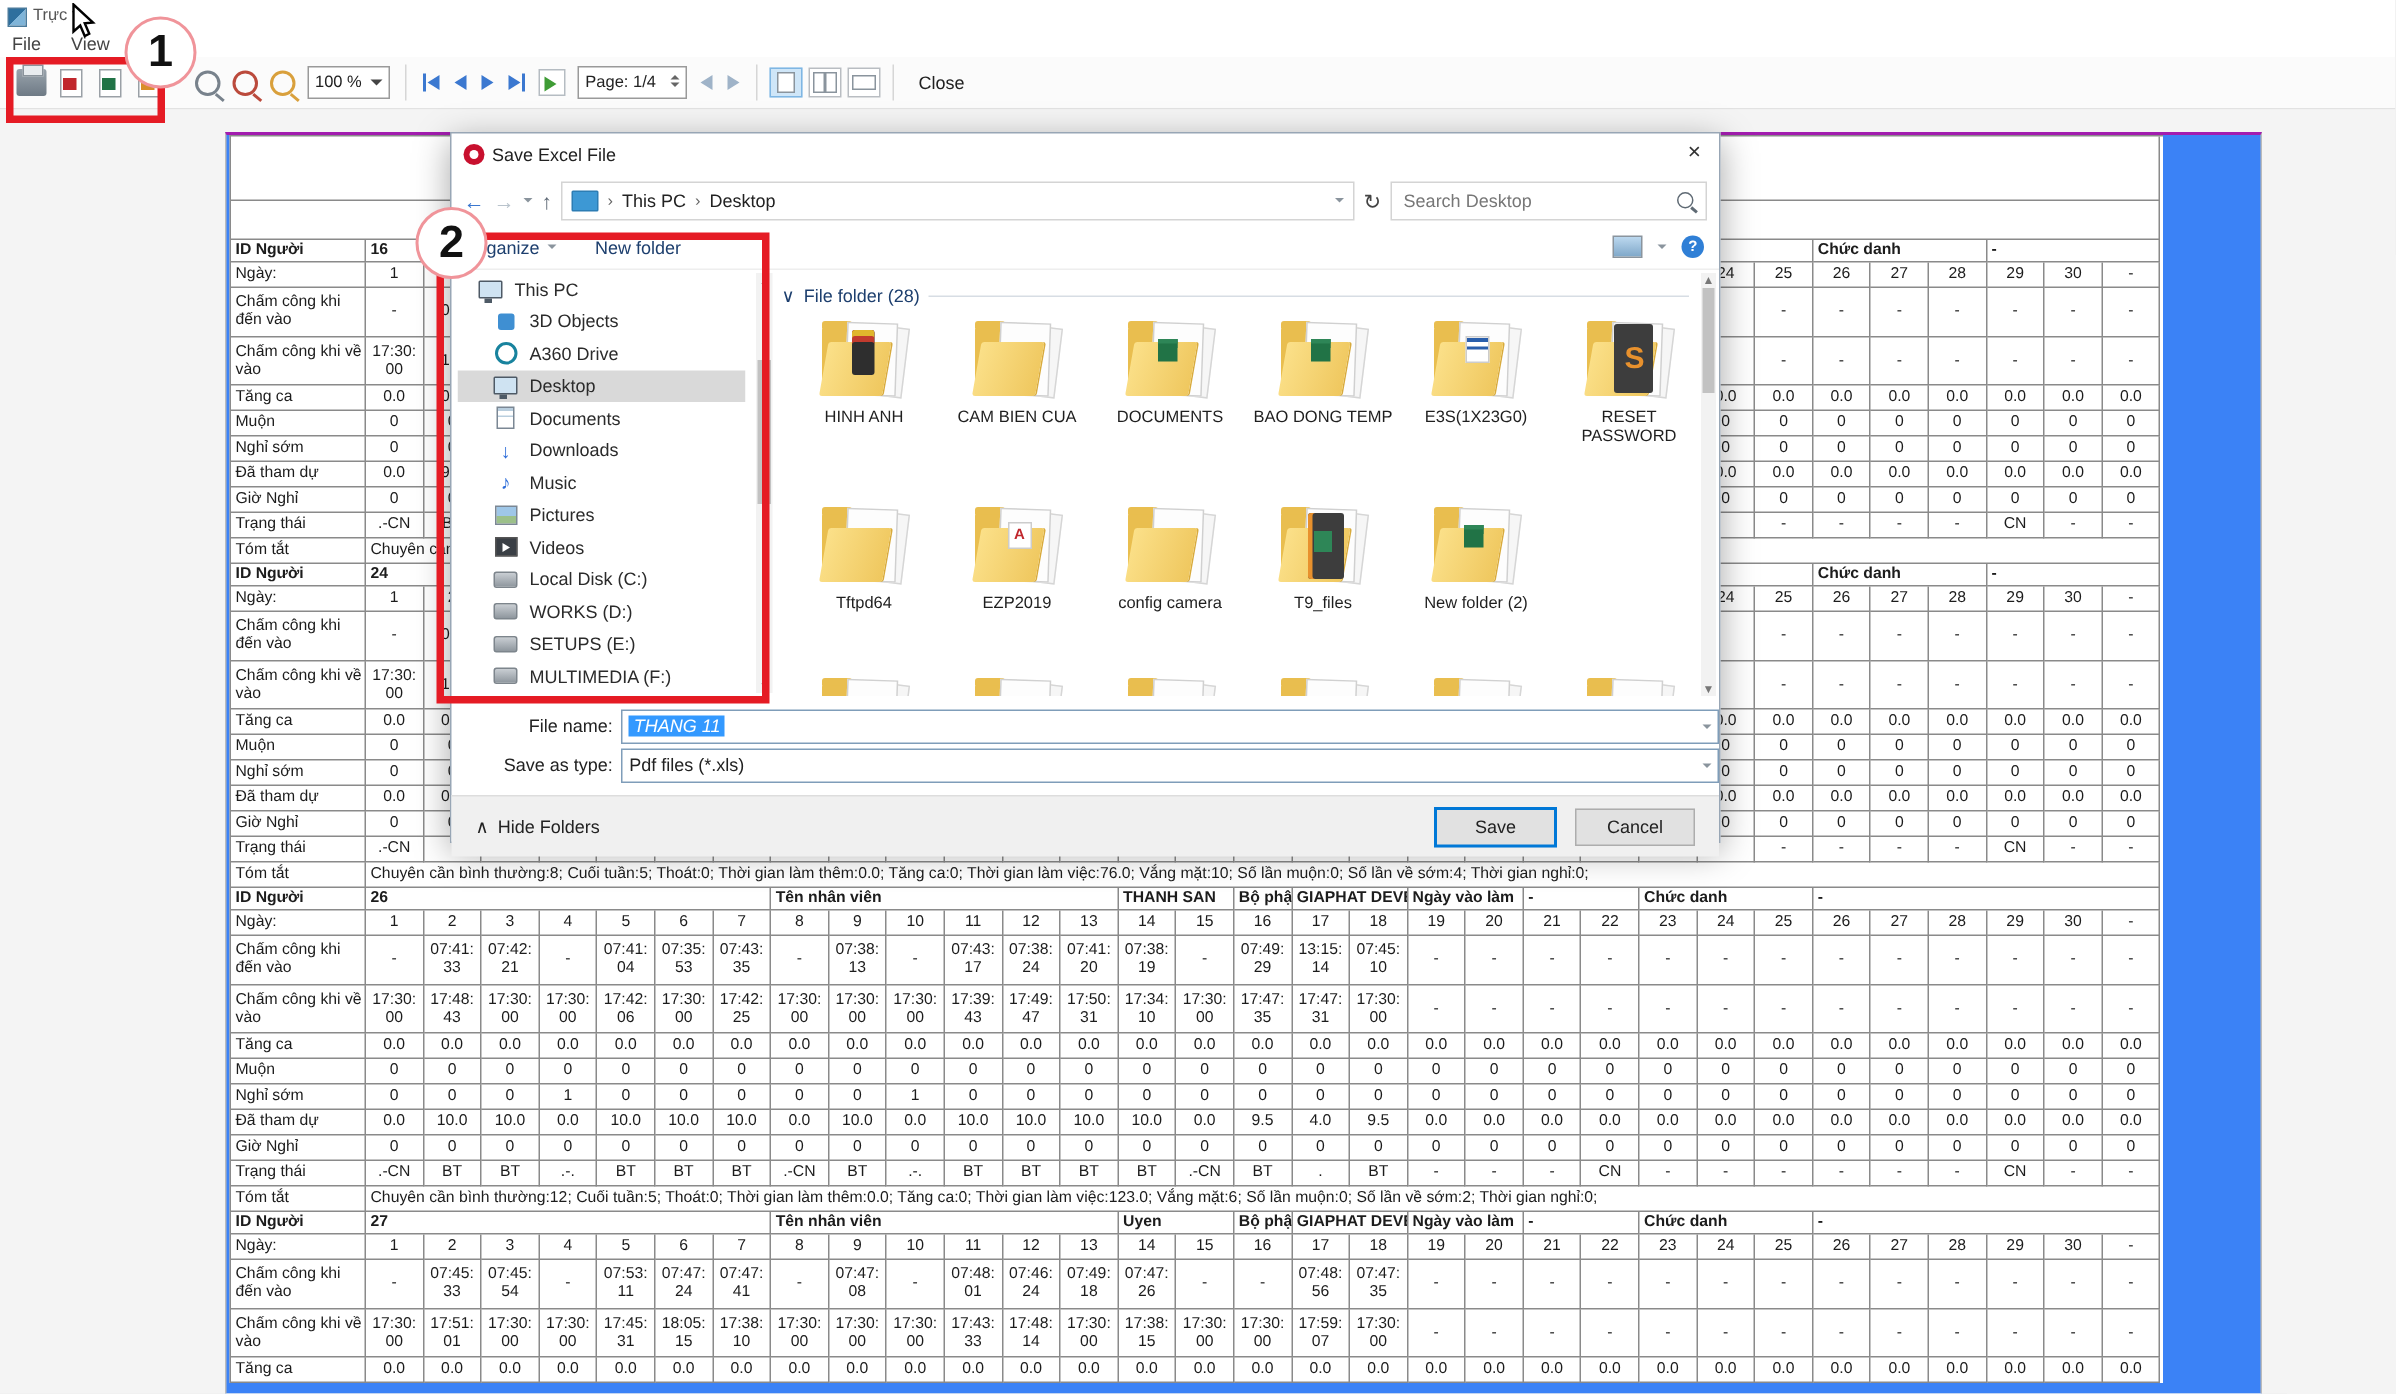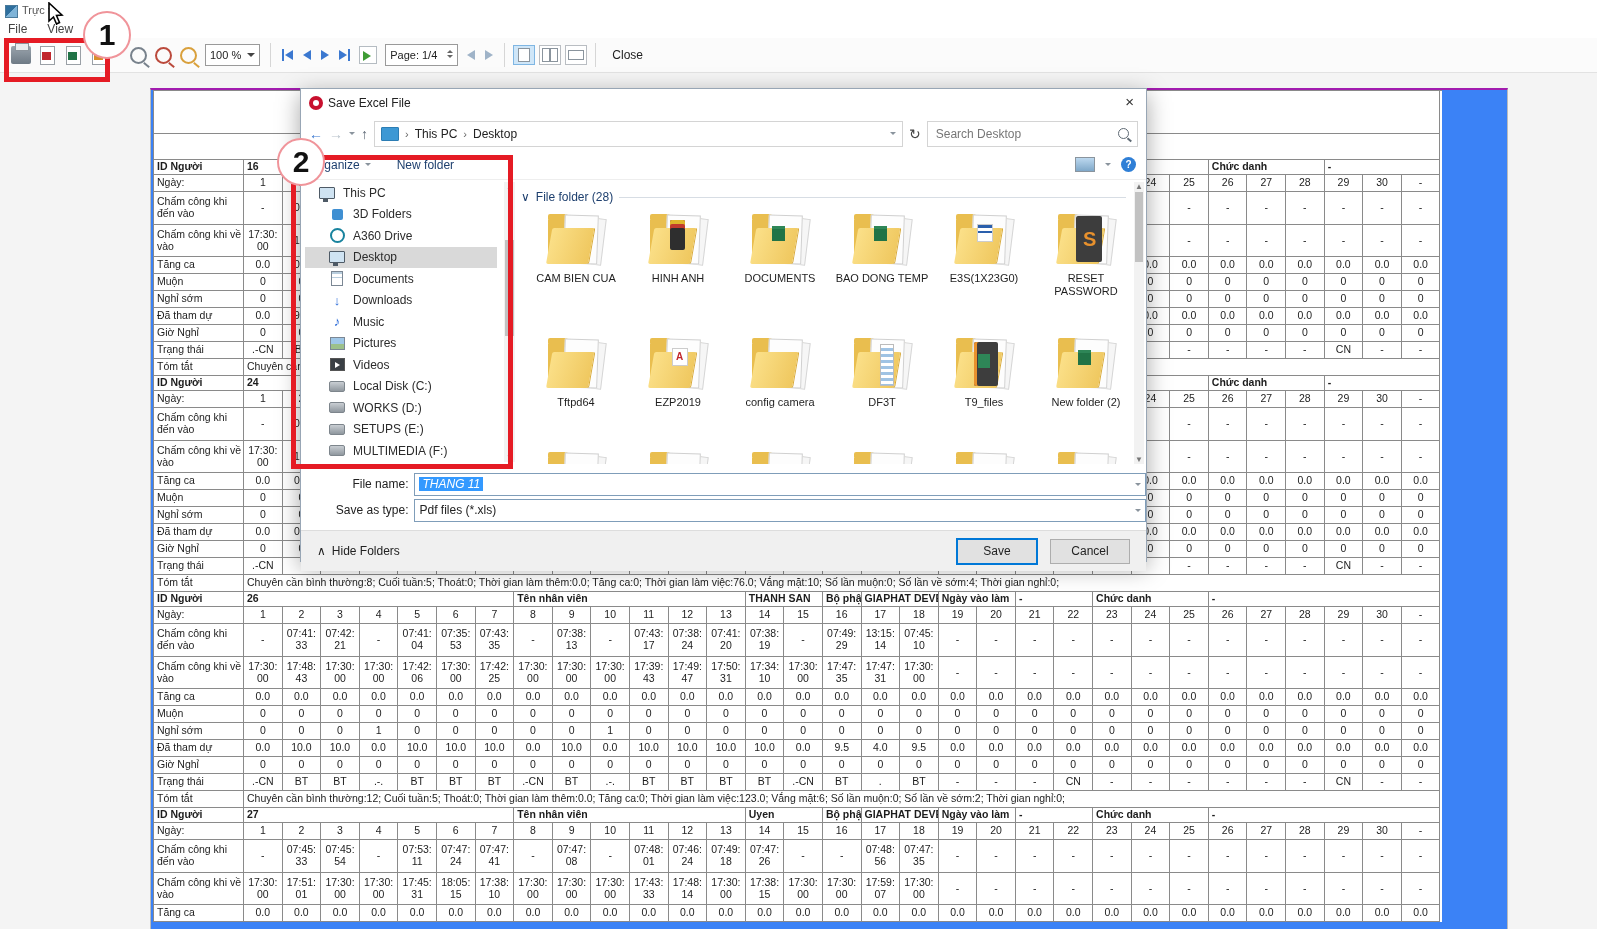--- a/index.html
+++ b/index.html
@@ -1585,21 +1585,21 @@
           <div class="titem root">
             <span class="ti">
               <span class="ic-mon"></span>
             </span>
             <span>This PC</span>
           </div>
           <div class="titem">
             <span class="ti">
               <span class="ic-cube"></span>
             </span>
-            <span>3D Folders</span>
+            <span>3D Objects</span>
           </div>
           <div class="titem">
             <span class="ti">
               <span class="ic-a360"></span>
             </span>
             <span>A360 Drive</span>
           </div>
           <div class="titem sel">
             <span class="ti">
               <span class="ic-mon"></span>
@@ -1672,33 +1672,33 @@
           <span>File folder (28)</span>
           <span class="grp-line"></span>
         </div>
         <div id="folders">
             <div class="frow" style="top: 30px;">
               <div class="fcell">
                 <div class="folder">
                   <div class="f-back"></div>
                   <div class="f-sheet2"></div>
                   <div class="f-sheet"></div>
+                  <div class="fc fc-photo"></div>
                   <div class="f-front"></div>
                 </div>
-                <div class="flabel">CAM BIEN CUA</div>
+                <div class="flabel">HINH ANH</div>
               </div>
               <div class="fcell">
                 <div class="folder">
                   <div class="f-back"></div>
                   <div class="f-sheet2"></div>
                   <div class="f-sheet"></div>
-                  <div class="fc fc-photo"></div>
                   <div class="f-front"></div>
                 </div>
-                <div class="flabel">HINH ANH</div>
+                <div class="flabel">CAM BIEN CUA</div>
               </div>
               <div class="fcell">
                 <div class="folder">
                   <div class="f-back"></div>
                   <div class="f-sheet2"></div>
                   <div class="f-sheet"></div>
                   <div class="fc fc-xl"></div>
                   <div class="f-front"></div>
                 </div>
                 <div class="flabel">DOCUMENTS</div>
@@ -1755,30 +1755,20 @@
                 <div class="flabel">EZP2019</div>
               </div>
               <div class="fcell">
                 <div class="folder">
                   <div class="f-back"></div>
                   <div class="f-sheet2"></div>
                   <div class="f-sheet"></div>
                   <div class="f-front"></div>
                 </div>
                 <div class="flabel">config camera</div>
-              </div>
-              <div class="fcell">
-                <div class="folder">
-                  <div class="f-back"></div>
-                  <div class="f-sheet2"></div>
-                  <div class="f-sheet"></div>
-                  <div class="fc fc-files"></div>
-                  <div class="f-front"></div>
-                </div>
-                <div class="flabel">DF3T</div>
               </div>
               <div class="fcell">
                 <div class="folder">
                   <div class="f-back"></div>
                   <div class="f-sheet2"></div>
                   <div class="f-sheet"></div>
                   <div class="fc fc-dkgreen"></div>
                   <div class="f-front"></div>
                 </div>
                 <div class="flabel">T9_files</div>

